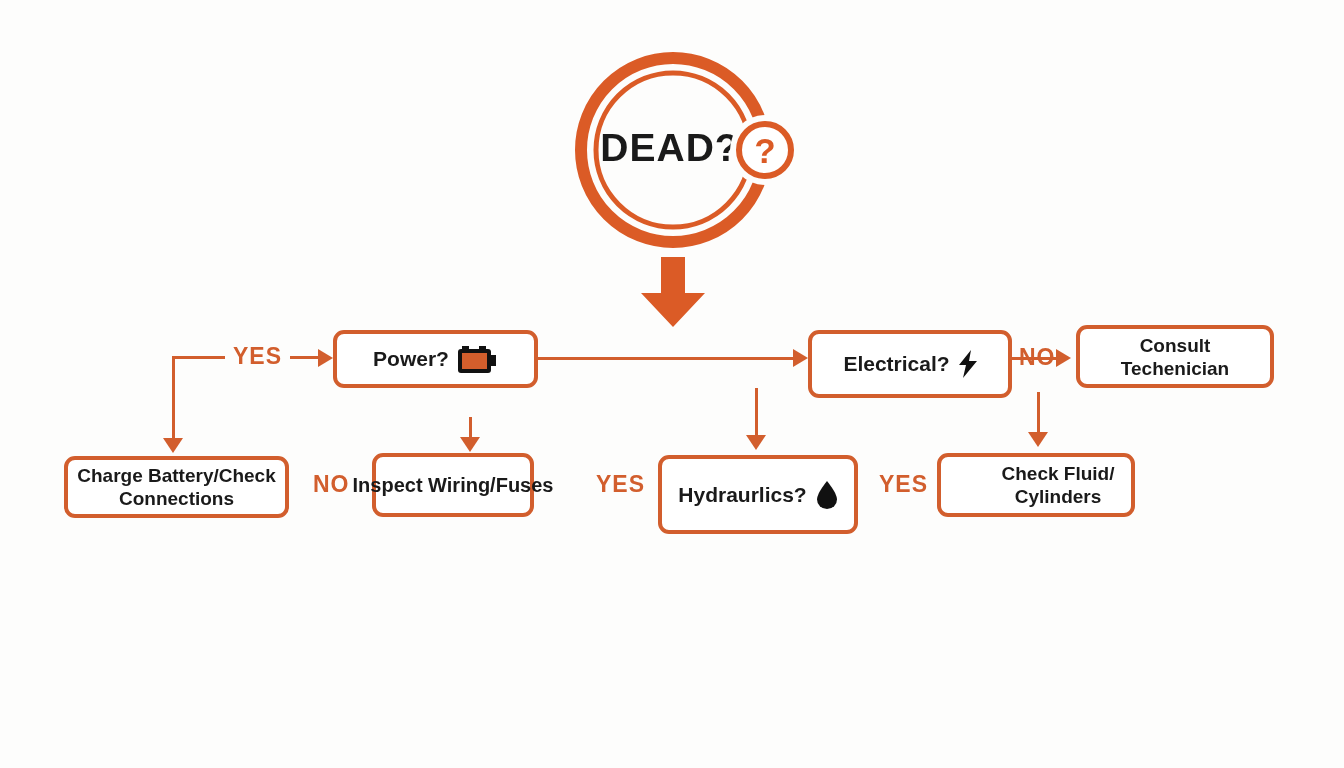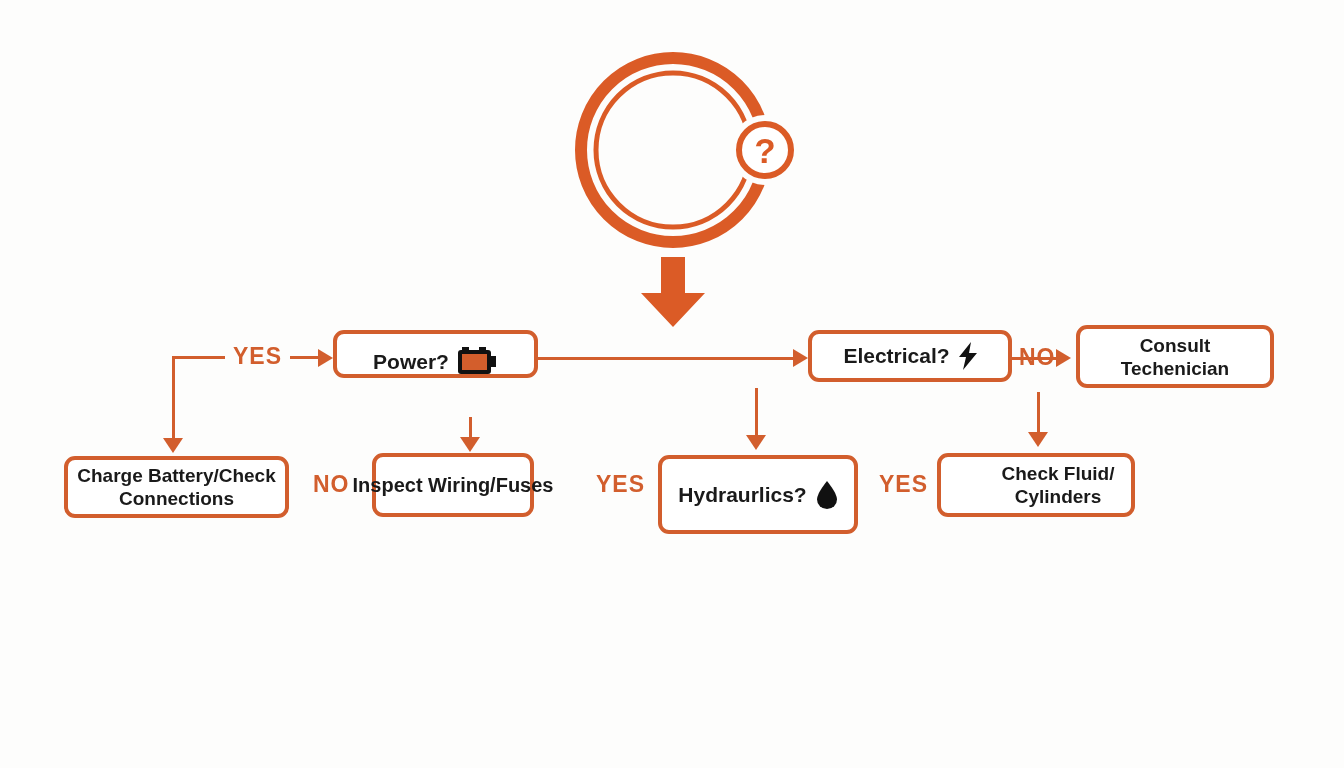--- a/index.html
+++ b/index.html
@@ -30,22 +30,22 @@
   .badge span{font-size:35px;font-weight:700;color:var(--accent-strong);line-height:1;}
   
   .block-arrow{position:absolute;left:641px;top:257px;color:var(--accent-strong);}
   
   .node{
     position:absolute;border:4px solid var(--accent);border-radius:11px;background:#fff;
     display:flex;align-items:center;justify-content:center;gap:9px;
     color:var(--text);font-weight:700;text-align:center;
   }
   .node .lbl{white-space:nowrap;}
-  .node-power{left:333px;top:330px;width:205px;height:48px;font-size:21px;align-items:flex-end;}
-  .node-electrical{left:808px;top:330px;width:204px;height:52px;font-size:21px;}
+  .node-power{left:333px;top:330px;width:205px;height:58px;font-size:21px;}
+  .node-electrical{left:808px;top:330px;width:204px;height:68px;font-size:21px;}
   .node-consult{left:1076px;top:325px;width:198px;height:63px;font-size:19px;line-height:23px;flex-direction:column;gap:0;}
   .node-charge{left:64px;top:456px;width:225px;height:62px;font-size:19px;line-height:23px;flex-direction:column;gap:0;}
   .node-inspect{left:372px;top:453px;width:162px;height:64px;font-size:20px;}
   .node-hydraulics{left:658px;top:455px;width:200px;height:79px;font-size:21px;}
   .node-checkfluid{left:937px;top:453px;width:198px;height:64px;font-size:19px;line-height:23px;flex-direction:column;gap:0;padding-left:44px;}
   .node .icon{display:flex;align-items:center;}
   
   .hline,.vline{position:absolute;background:var(--accent);}
   .hline{height:3px;}
   .vline{width:3px;}
@@ -64,20 +64,21 @@
 </style>
 </head>
 <body>
 
 <div class="canvas">
 
   <svg class="ring-svg" width="210" height="210" viewBox="0 0 210 210">
     <circle cx="105" cy="105" r="92" fill="none" stroke="currentColor" stroke-width="12"></circle>
     <circle cx="105" cy="105" r="77" fill="none" stroke="currentColor" stroke-width="5"></circle>
   </svg>
+  <div class="start-label">DEAD?</div>
   <div class="badge">
     <span>?</span>
   </div>
 
   <svg class="block-arrow" width="64" height="70" viewBox="0 0 64 70">
     <polygon points="20,0 44,0 44,36 64,36 32,70 0,36 20,36" fill="currentColor"></polygon>
   </svg>
 
   <div class="hline" style="left:173px;top:356px;width:147px;"></div>
   <div class="ah-right" style="left:318px;top:349px;"></div>

